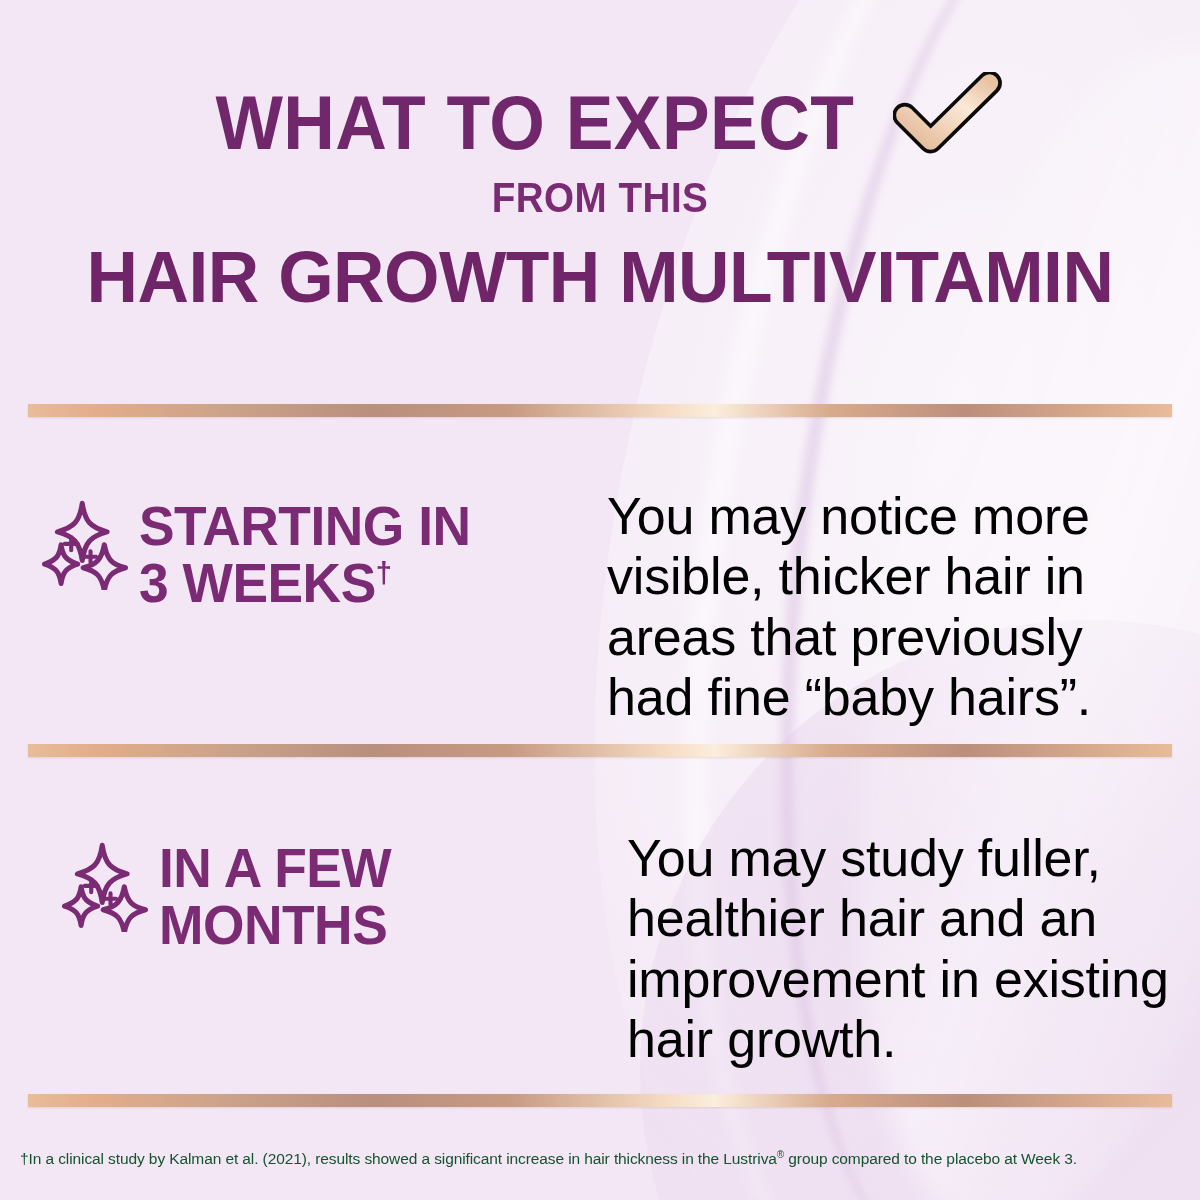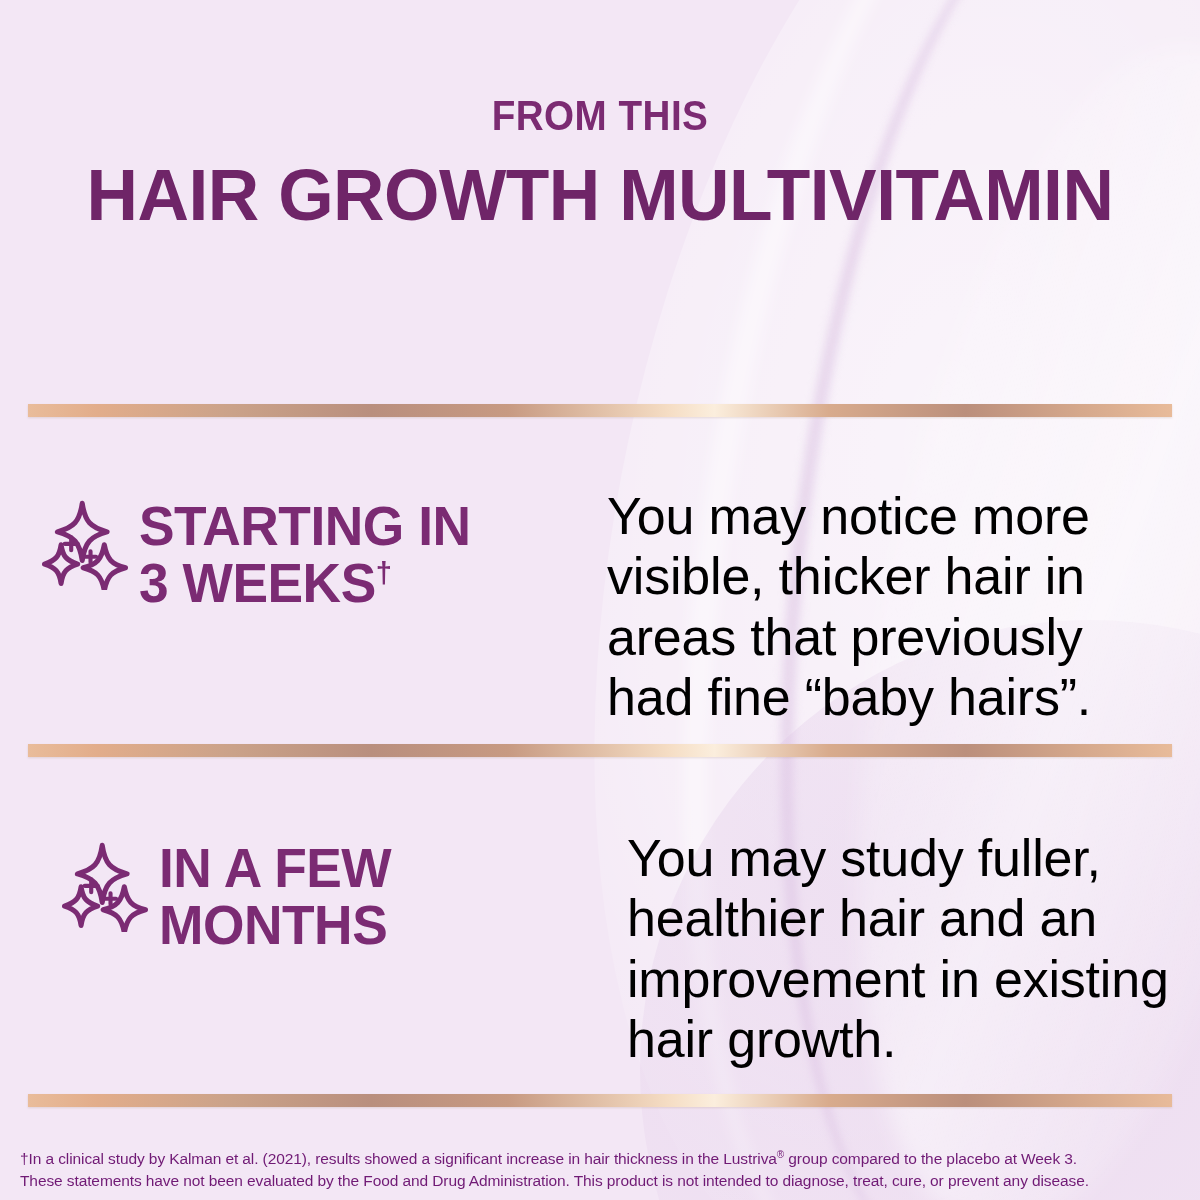--- a/index.html
+++ b/index.html
@@ -214,21 +214,21 @@
   
   .footnotes {
     position: absolute;
     left: 20px;
     top: 1148px;
     width: 1160px;
   }
   .footnote {
     font-size: 15.5px;
     line-height: 1.42;
-    color: #701a75;
+    color: #14532d;
     letter-spacing: -0.1px;
     white-space: nowrap;
   }
   .footnote sup {
     font-size: 10px;
     vertical-align: super;
   }
 </style>
 </head>
 <body>
@@ -237,20 +237,35 @@
 
   <div class="bg-swoosh swoosh-a"></div>
   <div class="bg-swoosh swoosh-b"></div>
   <div class="bg-swoosh swoosh-c"></div>
   <div class="bg-swoosh swoosh-d"></div>
   <div class="bg-swoosh swoosh-e"></div>
 
   <div class="content">
 
     <div class="header">
+      <div class="title-row">
+        <div class="title-main">WHAT TO EXPECT</div>
+        <svg class="check-icon" viewBox="0 0 120 100">
+          <defs>
+            <linearGradient id="checkGrad" x1="0%" y1="100%" x2="100%" y2="0%">
+              <stop offset="0%" stop-color="#e2b898"></stop>
+              <stop offset="35%" stop-color="#f0d2b8"></stop>
+              <stop offset="65%" stop-color="#fbe8d6"></stop>
+              <stop offset="100%" stop-color="#e7c3a4"></stop>
+            </linearGradient>
+          </defs>
+          <path d="M 12 47 L 40 75 L 104 12" fill="none" stroke="#0b0b0b" stroke-width="27" stroke-linecap="round" stroke-linejoin="round"></path>
+          <path d="M 12 47 L 40 75 L 104 12" fill="none" stroke="url(#checkGrad)" stroke-width="19" stroke-linecap="round" stroke-linejoin="round"></path>
+        </svg>
+      </div>
       <div class="title-sub">FROM THIS</div>
       <div class="title-product">HAIR GROWTH MULTIVITAMIN</div>
     </div>
 
     <div class="divider divider-1"></div>
     <div class="divider divider-2"></div>
     <div class="divider divider-3"></div>
 
     <div class="row row-1">
       <div class="row-left">
@@ -287,17 +302,16 @@
           <span>MONTHS</span>
         </div>
       </div>
       <div class="row-right">You may study fuller, healthier hair and an improvement in existing hair growth.</div>
     </div>
 
     <div class="footnotes">
       <div class="footnote">
         <span>†In a clinical study by Kalman et al. (2021), results showed a significant increase in hair thickness in the Lustriva</span><sup>®</sup><span> group compared to the placebo at Week 3.</span>
       </div>
-      <div class="footnote">These statements have not been evaluated by the Food and Drug Administration. This product is not intended to diagnose, treat, cure, or prevent any disease.</div>
     </div>
 
   </div>
 </div>
 
 </body></html>

